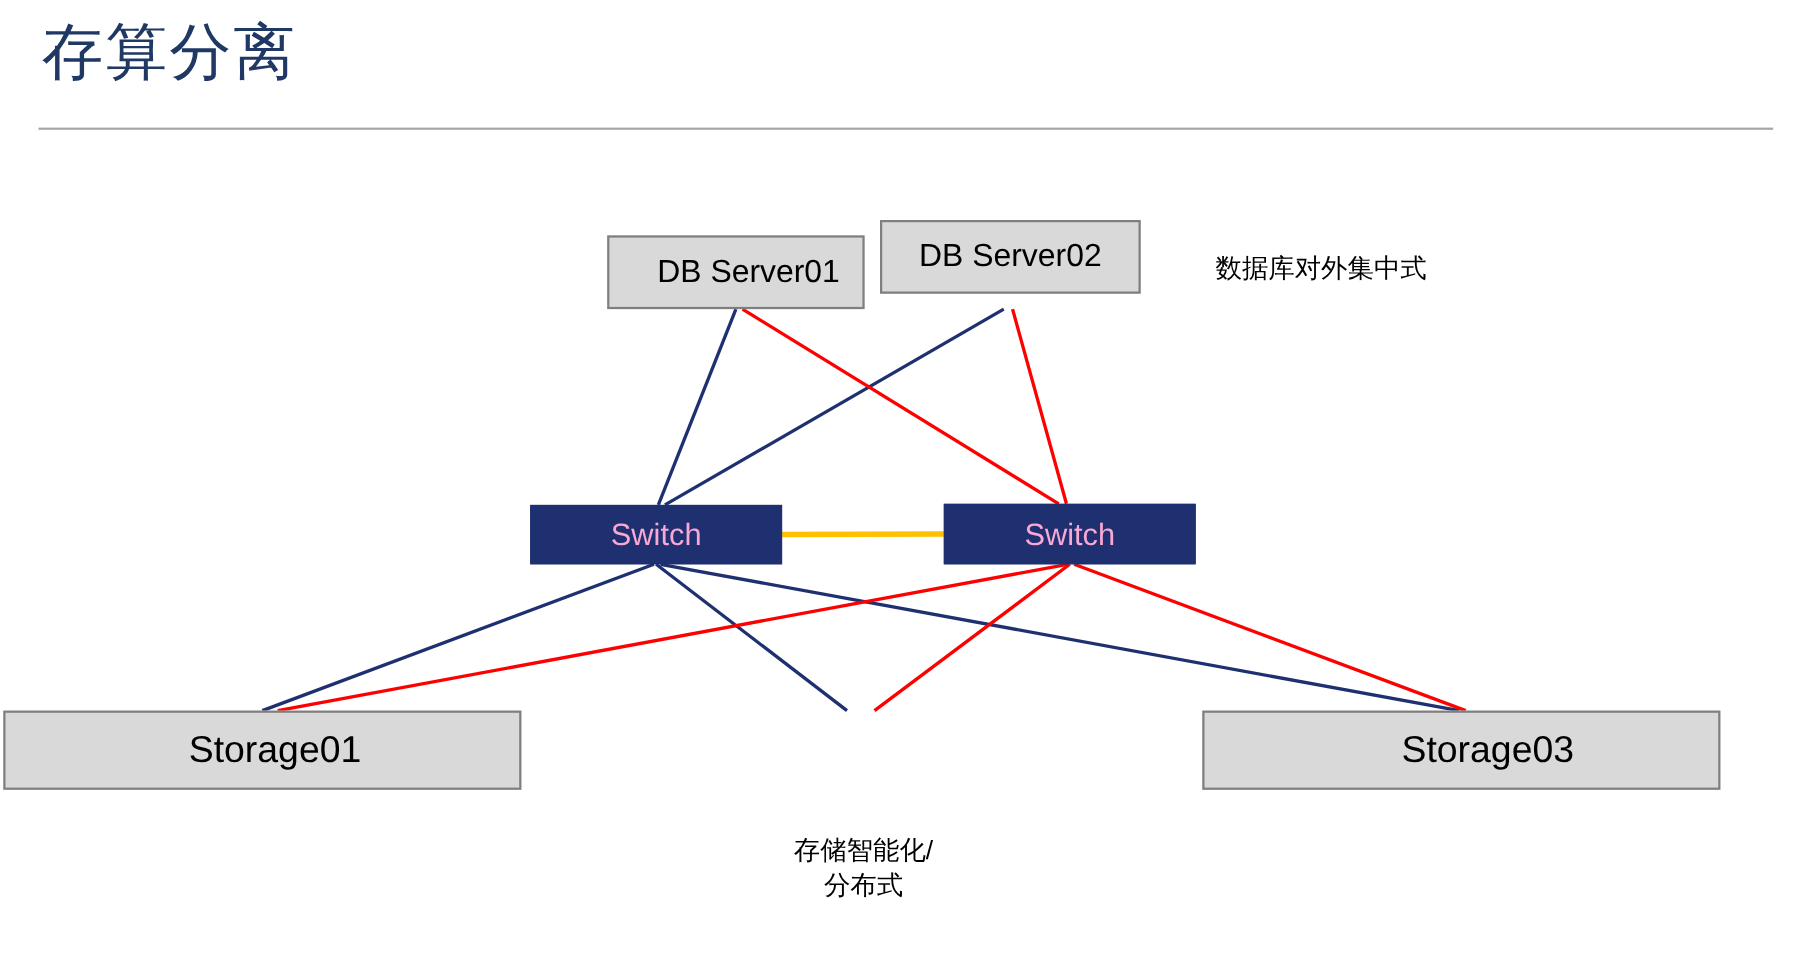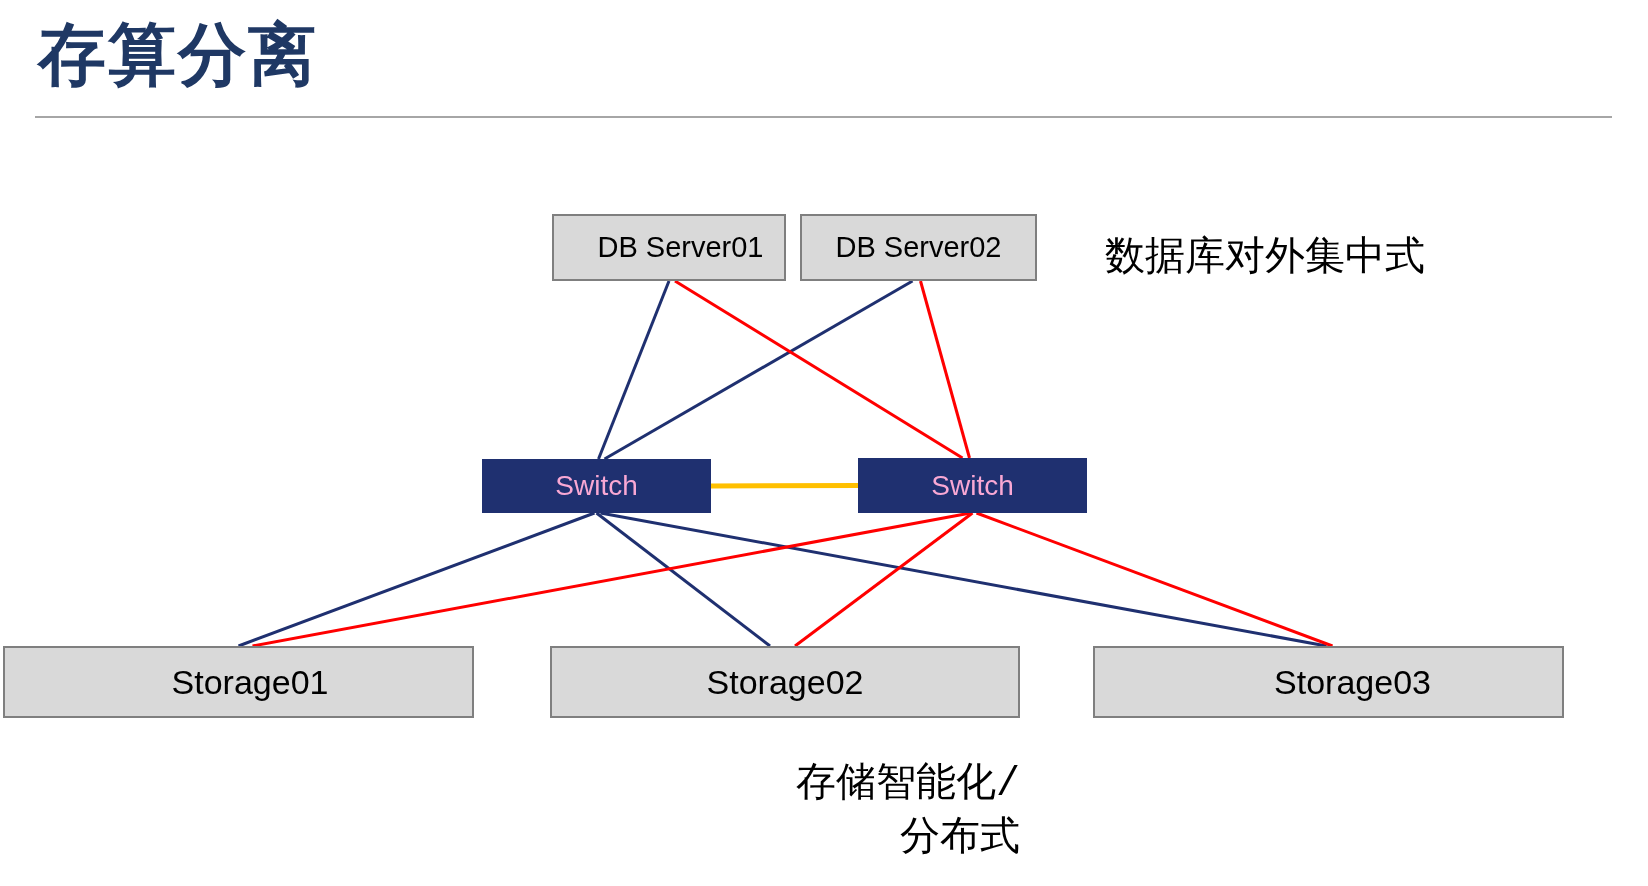--- a/index.html
+++ b/index.html
@@ -8,22 +8,22 @@
     width: 1648px;
     height: 886px;
     background: #ffffff;
     font-family: "Liberation Sans", "DejaVu Sans", sans-serif;
     overflow: hidden;
   }
   .page-title {
     position: absolute;
     left: 38px;
     top: 10px;
-    font-size: 68px;
-    font-weight: 700;
+    font-size: 56px;
+    font-weight: 400;
     color: #1f3864;
     letter-spacing: 2px;
   }
   .title-rule {
     position: absolute;
     left: 35px;
     top: 116px;
     width: 1577px;
     height: 0;
     border-top: 2px solid #a6a6a6;
@@ -48,40 +48,39 @@
     border: 2px solid #7f7f7f;
     color: #000000;
   }
   .node.dark {
     background: #1f3070;
     border: 1px solid #1f3070;
     color: #f9a8d4;
   }
   .db-server { font-size: 29px; }
   #node-db1 { left: 552px; top: 214px; width: 234px; height: 67px; padding-left: 23px; }
-  #node-db2 { left: 800px; top: 214px; width: 237px; height: 67px; }
+  #node-db2 { left: 800px; top: 200px; width: 237px; height: 67px; }
   #node-switch-left  { left: 482px; top: 459px; width: 229px; height: 54px; font-size: 28px; }
   #node-switch-right { left: 858px; top: 458px; width: 229px; height: 55px; font-size: 28px; }
   .storage { font-size: 34px; }
   #node-storage1 { left: 3px;    top: 646px; width: 471px; height: 72px; padding-left: 23px; }
   #node-storage2 { left: 550px;  top: 646px; width: 470px; height: 72px; }
   #node-storage3 { left: 1093px; top: 646px; width: 471px; height: 72px; padding-left: 48px; }
   .annotation {
     position: absolute;
     z-index: 2;
     color: #000000;
-    font-size: 40px;
-    font-family: Liberation Mono, monospace;
+    font-size: 24px;
   }
   #annotation-top-right { left: 1105px; top: 228px; }
   #annotation-bottom {
     left: 550px;
     top: 758px;
     width: 470px;
-    text-align: right;
+    text-align: center;
     white-space: pre-line;
     line-height: 1.35;
   }
 </style>
 </head>
 <body>
 
 <div id="stage">
 
   <div class="page-title">存算分离</div>
@@ -116,23 +115,20 @@
   </div>
 
   <div class="node dark" id="node-switch-right">
     <span>Switch</span>
   </div>
 
   <div class="node light storage" id="node-storage1">
     <span>Storage01</span>
   </div>
 
-  <div class="node light storage" id="node-storage2">
-    <span>Storage02</span>
-  </div>
 
   <div class="node light storage" id="node-storage3">
     <span>Storage03</span>
   </div>
 
   <div class="annotation" id="annotation-bottom">存储智能化/
 分布式</div>
 
 </div>
 

